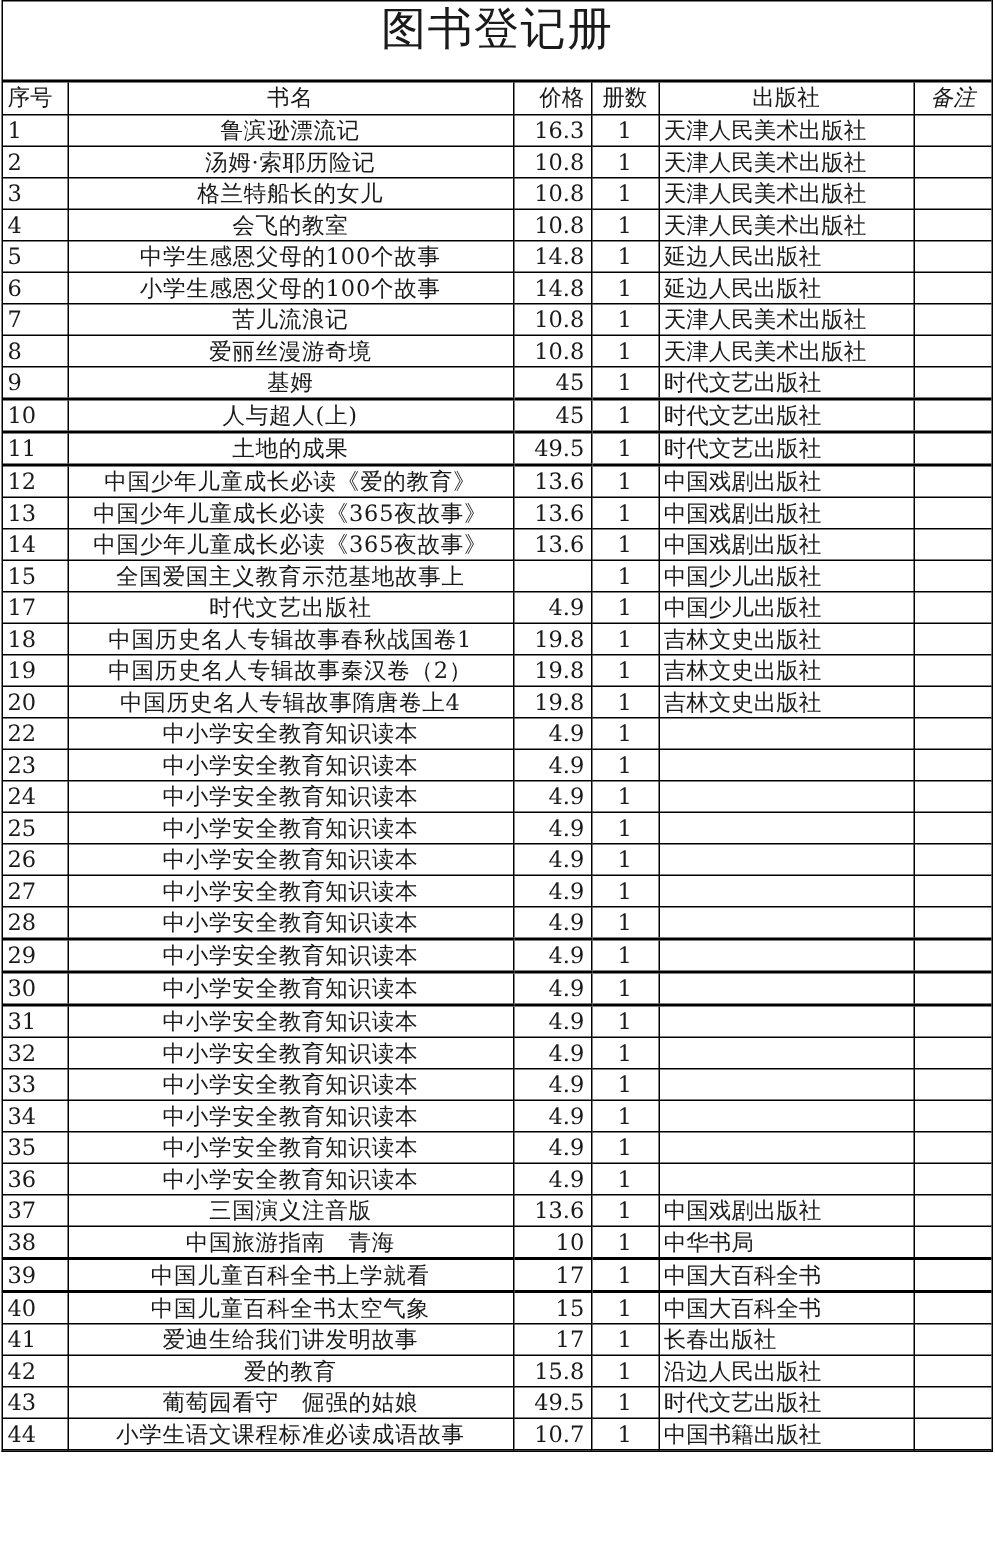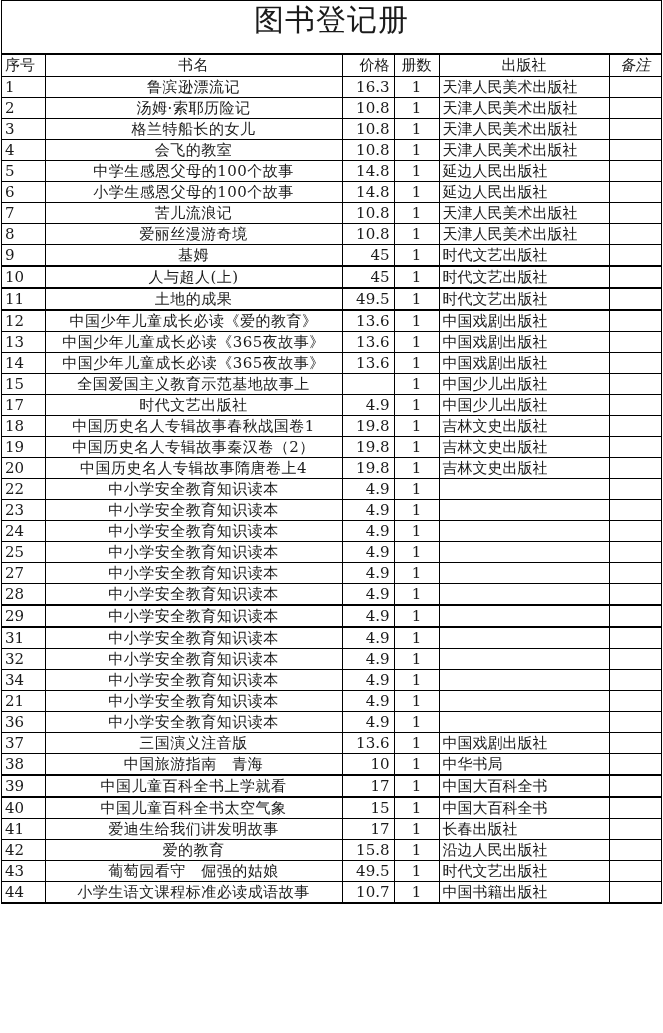--- a/index.html
+++ b/index.html
@@ -214,20 +214,28 @@
         </tr>
         <tr>
           <td class="c-no">25</td>
           <td class="c-title">中小学安全教育知识读本</td>
           <td class="c-price">4.9</td>
           <td class="c-qty">1</td>
           <td class="c-pub"></td>
           <td class="c-note"></td>
         </tr>
         <tr>
+          <td class="c-no">26</td>
+          <td class="c-title">中小学安全教育知识读本</td>
+          <td class="c-price">4.9</td>
+          <td class="c-qty">1</td>
+          <td class="c-pub"></td>
+          <td class="c-note"></td>
+        </tr>
+        <tr>
           <td class="c-no">27</td>
           <td class="c-title">中小学安全教育知识读本</td>
           <td class="c-price">4.9</td>
           <td class="c-qty">1</td>
           <td class="c-pub"></td>
           <td class="c-note"></td>
         </tr>
         <tr>
           <td class="c-no">28</td>
           <td class="c-title">中小学安全教育知识读本</td>
@@ -238,45 +246,61 @@
         </tr>
         <tr class="thick-top">
           <td class="c-no">29</td>
           <td class="c-title">中小学安全教育知识读本</td>
           <td class="c-price">4.9</td>
           <td class="c-qty">1</td>
           <td class="c-pub"></td>
           <td class="c-note"></td>
         </tr>
         <tr class="thick-top">
+          <td class="c-no">30</td>
+          <td class="c-title">中小学安全教育知识读本</td>
+          <td class="c-price">4.9</td>
+          <td class="c-qty">1</td>
+          <td class="c-pub"></td>
+          <td class="c-note"></td>
+        </tr>
+        <tr class="thick-top">
           <td class="c-no">31</td>
           <td class="c-title">中小学安全教育知识读本</td>
           <td class="c-price">4.9</td>
           <td class="c-qty">1</td>
           <td class="c-pub"></td>
           <td class="c-note"></td>
         </tr>
         <tr>
           <td class="c-no">32</td>
           <td class="c-title">中小学安全教育知识读本</td>
           <td class="c-price">4.9</td>
           <td class="c-qty">1</td>
           <td class="c-pub"></td>
           <td class="c-note"></td>
         </tr>
         <tr>
+          <td class="c-no">33</td>
+          <td class="c-title">中小学安全教育知识读本</td>
+          <td class="c-price">4.9</td>
+          <td class="c-qty">1</td>
+          <td class="c-pub"></td>
+          <td class="c-note"></td>
+        </tr>
+        <tr>
           <td class="c-no">34</td>
           <td class="c-title">中小学安全教育知识读本</td>
           <td class="c-price">4.9</td>
           <td class="c-qty">1</td>
           <td class="c-pub"></td>
           <td class="c-note"></td>
         </tr>
         <tr>
-          <td class="c-no">21</td>
+          <td class="c-no">35</td>
           <td class="c-title">中小学安全教育知识读本</td>
           <td class="c-price">4.9</td>
           <td class="c-qty">1</td>
           <td class="c-pub"></td>
           <td class="c-note"></td>
         </tr>
         <tr>
           <td class="c-no">36</td>
           <td class="c-title">中小学安全教育知识读本</td>
           <td class="c-price">4.9</td>

